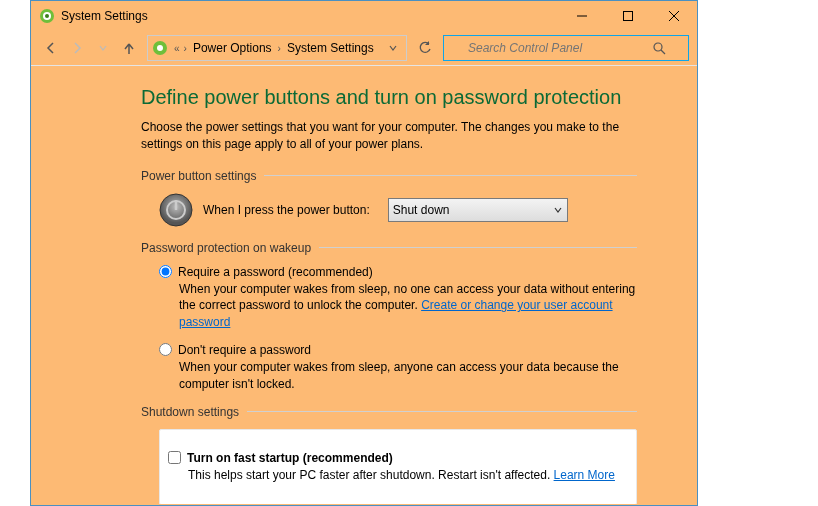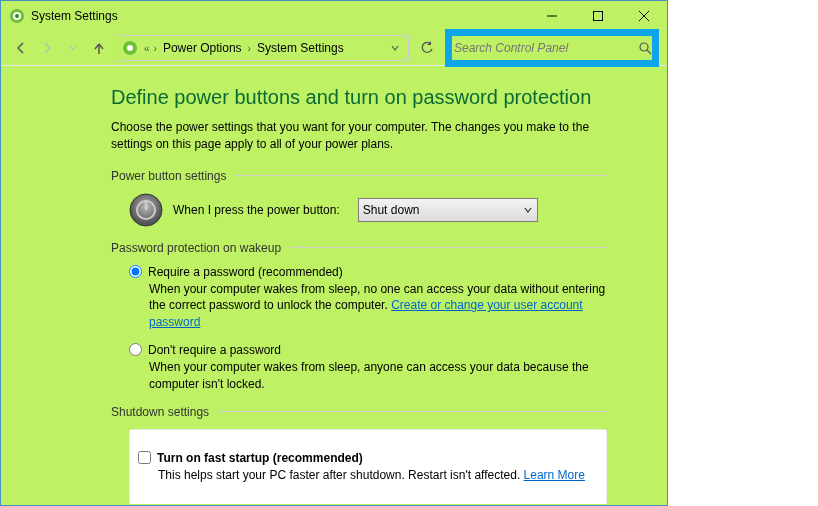--- a/index.html
+++ b/index.html
@@ -1,31 +1,31 @@
 <!DOCTYPE html>
 <html><head>
 <meta charset="utf-8">
 <style>
 html,body{margin:0;padding:0;font-family:"Segoe UI",Tahoma,sans-serif;font-size:12px;color:#000;background:#fff;}
-.window{width:668px;height:506px;border:1px solid #4a90c2;box-sizing:border-box;position:relative;background:#bef264;overflow:hidden;}
+.window{width:668px;height:506px;border:1px solid #4a90c2;box-sizing:border-box;position:relative;background:#fdba74;overflow:hidden;margin-left:30px;}
 .titlebar{height:30px;display:flex;align-items:center;padding:0 0 0 8px;}
 .titlebar .app-icon{width:16px;height:16px;margin-right:6px;}
 .title-text{font-size:12px;}
 .win-controls{margin-left:auto;display:flex;}
 .win-btn{width:46px;height:30px;display:flex;align-items:center;justify-content:center;}
 .nav-row{height:34px;display:flex;align-items:center;padding:0 8px;border-bottom:1px solid #e5e5e5;gap:2px;}
 .nav-arrow{width:24px;height:24px;display:flex;align-items:center;justify-content:center;color:#666;border-radius:2px;}
 .nav-arrow.disabled{color:#bbb;}
 .addr-box{flex:1;height:24px;border:1px solid #ccc;display:flex;align-items:center;padding:0 4px;margin:0 4px;overflow:hidden;}
 .addr-icon{width:16px;height:16px;margin-right:4px;flex-shrink:0;}
 .bc-seg{display:flex;align-items:center;padding:0 4px;white-space:nowrap;}
 .bc-chev{color:#555;padding:0 2px;font-size:10px;}
 .addr-dd{margin-left:auto;color:#555;padding:0 4px;}
 .refresh-btn{width:24px;height:24px;display:flex;align-items:center;justify-content:center;color:#555;margin-right:4px;}
-.search-box{width:200px;height:24px;border:7px solid #0ea5e9;display:flex;align-items:center;padding:0 0;}
+.search-box{width:200px;height:24px;border:1px solid #0ea5e9;display:flex;align-items:center;padding:0 22px;}
 .search-input{flex:1;border:none;outline:none;font-size:12px;color:#555;font-style:italic;background:transparent;}
 .search-icn{color:#555;}
 .content{padding:20px 60px 0 110px;overflow:auto;height:calc(100% - 66px);box-sizing:border-box;}
 .page-title{color:#0b6a36;font-size:20px;margin:0 0 10px 0;font-weight:normal;}
 .page-desc{margin:0 0 16px 0;line-height:1.4;}
 .section-head{display:flex;align-items:center;margin:8px 0 10px 0;color:#333;gap:8px;}
 .section-head .hr{flex:1;height:1px;background:#d0d0d0;}
 .power-row{display:flex;align-items:center;margin:4px 0 14px 18px;}
 .power-icon{width:34px;height:34px;margin-right:10px;}
 .dd-select{width:170px;height:22px;border:1px solid #7a7a7a;background:linear-gradient(#f3f3f3,#ddd);font-size:12px;padding:0 4px;display:flex;align-items:center;justify-content:space-between;margin-left:18px;}

